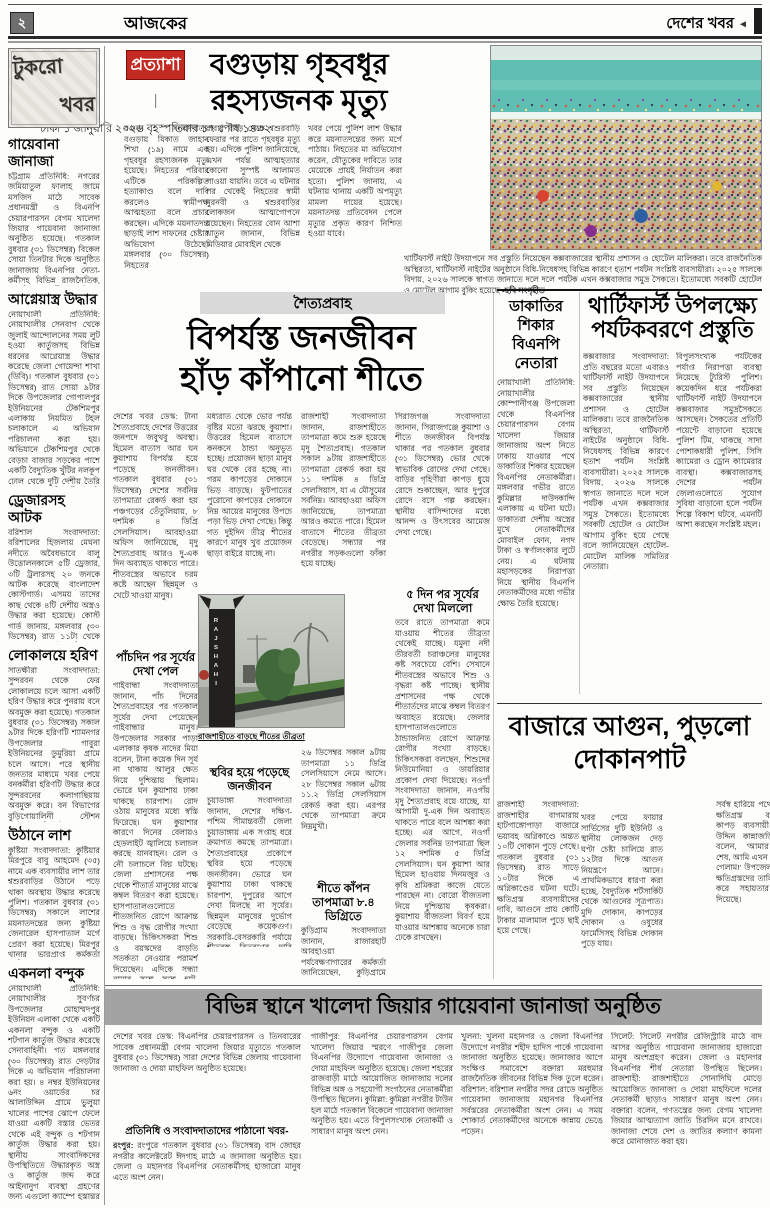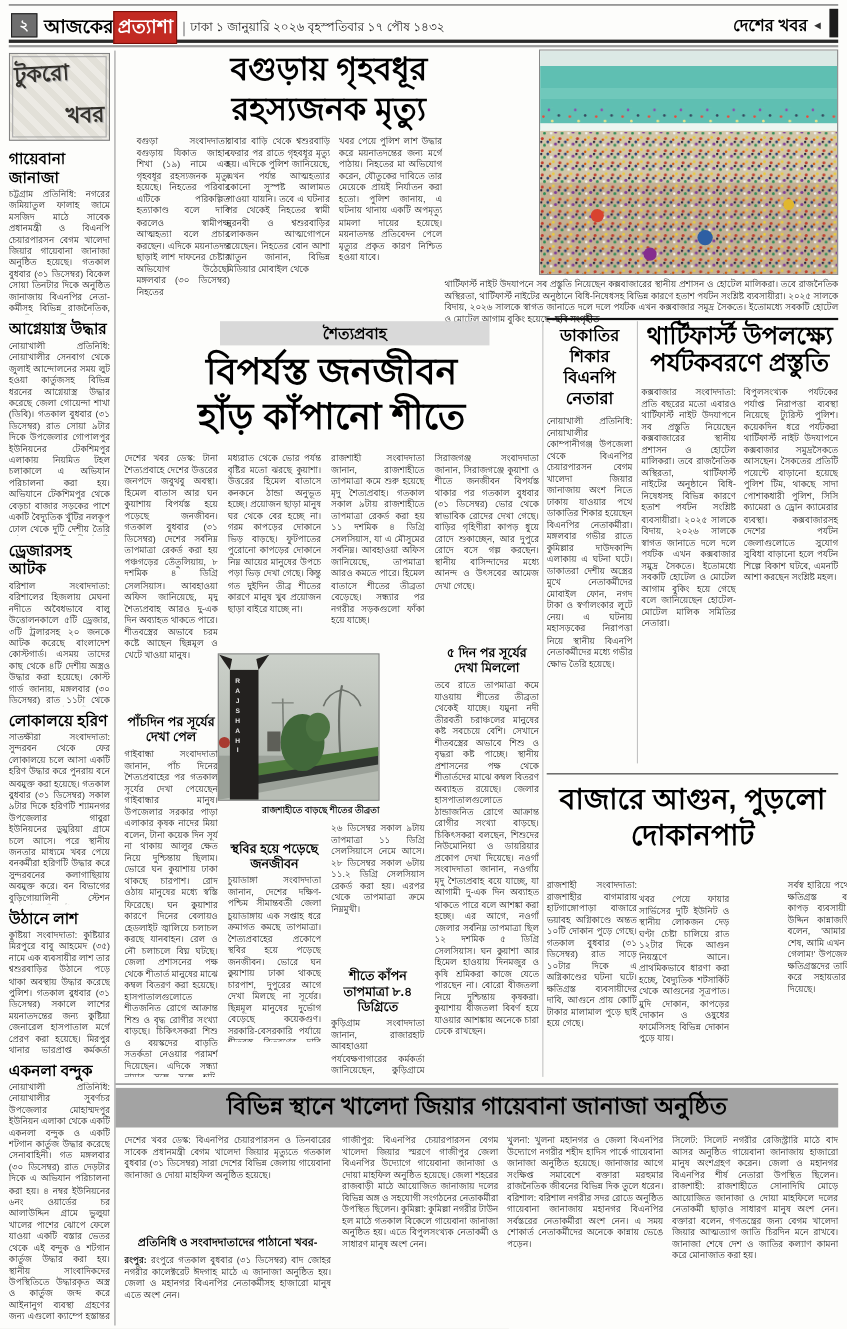--- a/index.html
+++ b/index.html
@@ -30,33 +30,33 @@
   .kicker{position:absolute;background:#d9d9d9;text-align:center;font-weight:700;color:#000;}
   .caption{font-size:8px;line-height:10.5px;text-align:justify;color:#1b1b1b;}
   .credit{font-weight:700;}
   .photo-frame{position:absolute;border:1px solid #888;box-sizing:border-box;}
   .banner{position:absolute;background:#a3a3a3;display:flex;align-items:center;justify-content:center;
     font-weight:700;font-size:21px;color:#000;}
   .vrule{position:absolute;width:1px;background:#999;}
   .dateline{font-weight:700;}
   .rajshahi-label{position:absolute;writing-mode:vertical-rl;text-orientation:upright;color:#e8e8e8;
     font-size:6px;letter-spacing:3px;font-weight:700;}
-  .photo-cap-center{position:absolute;font-size:8px;line-height:10px;font-weight:700;text-align:right;color:#111;}
+  .photo-cap-center{position:absolute;font-size:8px;line-height:10px;font-weight:700;text-align:left;color:#111;text-decoration:underline;}
 </style>
 </head>
 <body>
 
 <div class="page">
 
   <div class="rule" style="left:8px;top:4px;width:754px;height:1px;background:#555;"></div>
   <div class="rule" style="left:8px;top:36px;width:754px;height:3px;background:#2a2a2a;"></div>
   <div class="rule" style="left:8px;top:41px;width:754px;height:2px;background:#9a9a9a;"></div>
 
   <div class="hdr-pagenum">২</div>
-  <div class="abs" style="left:40px;top:10px;display:flex;align-items:center;gap:0;">
+  <div class="abs" style="left:40px;top:10px;display:flex;align-items:center;gap:12px;flex-direction:column;">
     <span class="hdr-logo-black">আজকের</span>
     <span class="hdr-logo-red">প্রত্যাশা</span>
     <span style="color:#888;font-size:14px;margin:0 4px;">|</span>
     <span class="hdr-date">ঢাকা ১ জানুয়ারি ২০২৬ বৃহস্পতিবার ১৭ পৌষ ১৪৩২</span>
   </div>
   <div class="abs" style="right:22px;top:11px;display:flex;align-items:center;gap:4px;">
     <span class="hdr-section">দেশের খবর</span>
     <span style="font-size:10px;color:#333;">◄</span>
   </div>
   <div class="abs" style="right:8px;top:8px;width:8px;height:26px;background:#1c1c1c;"></div>

